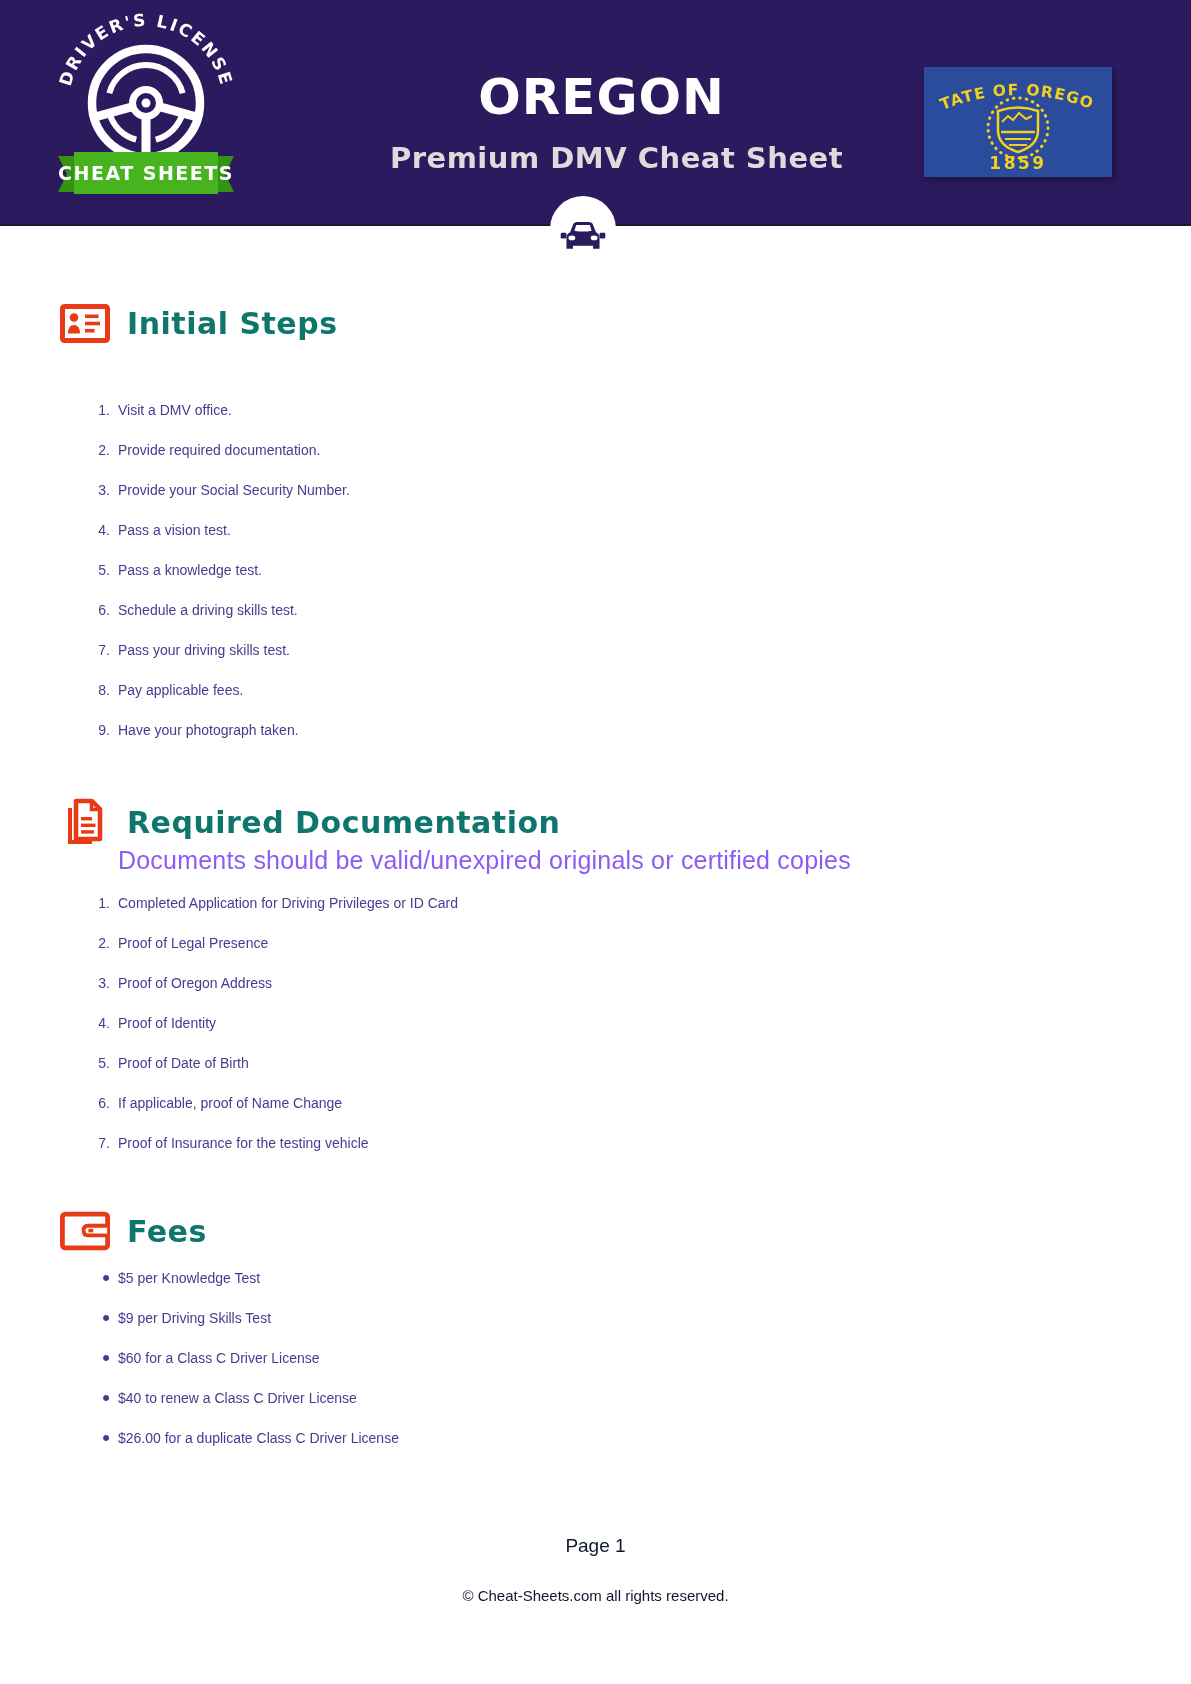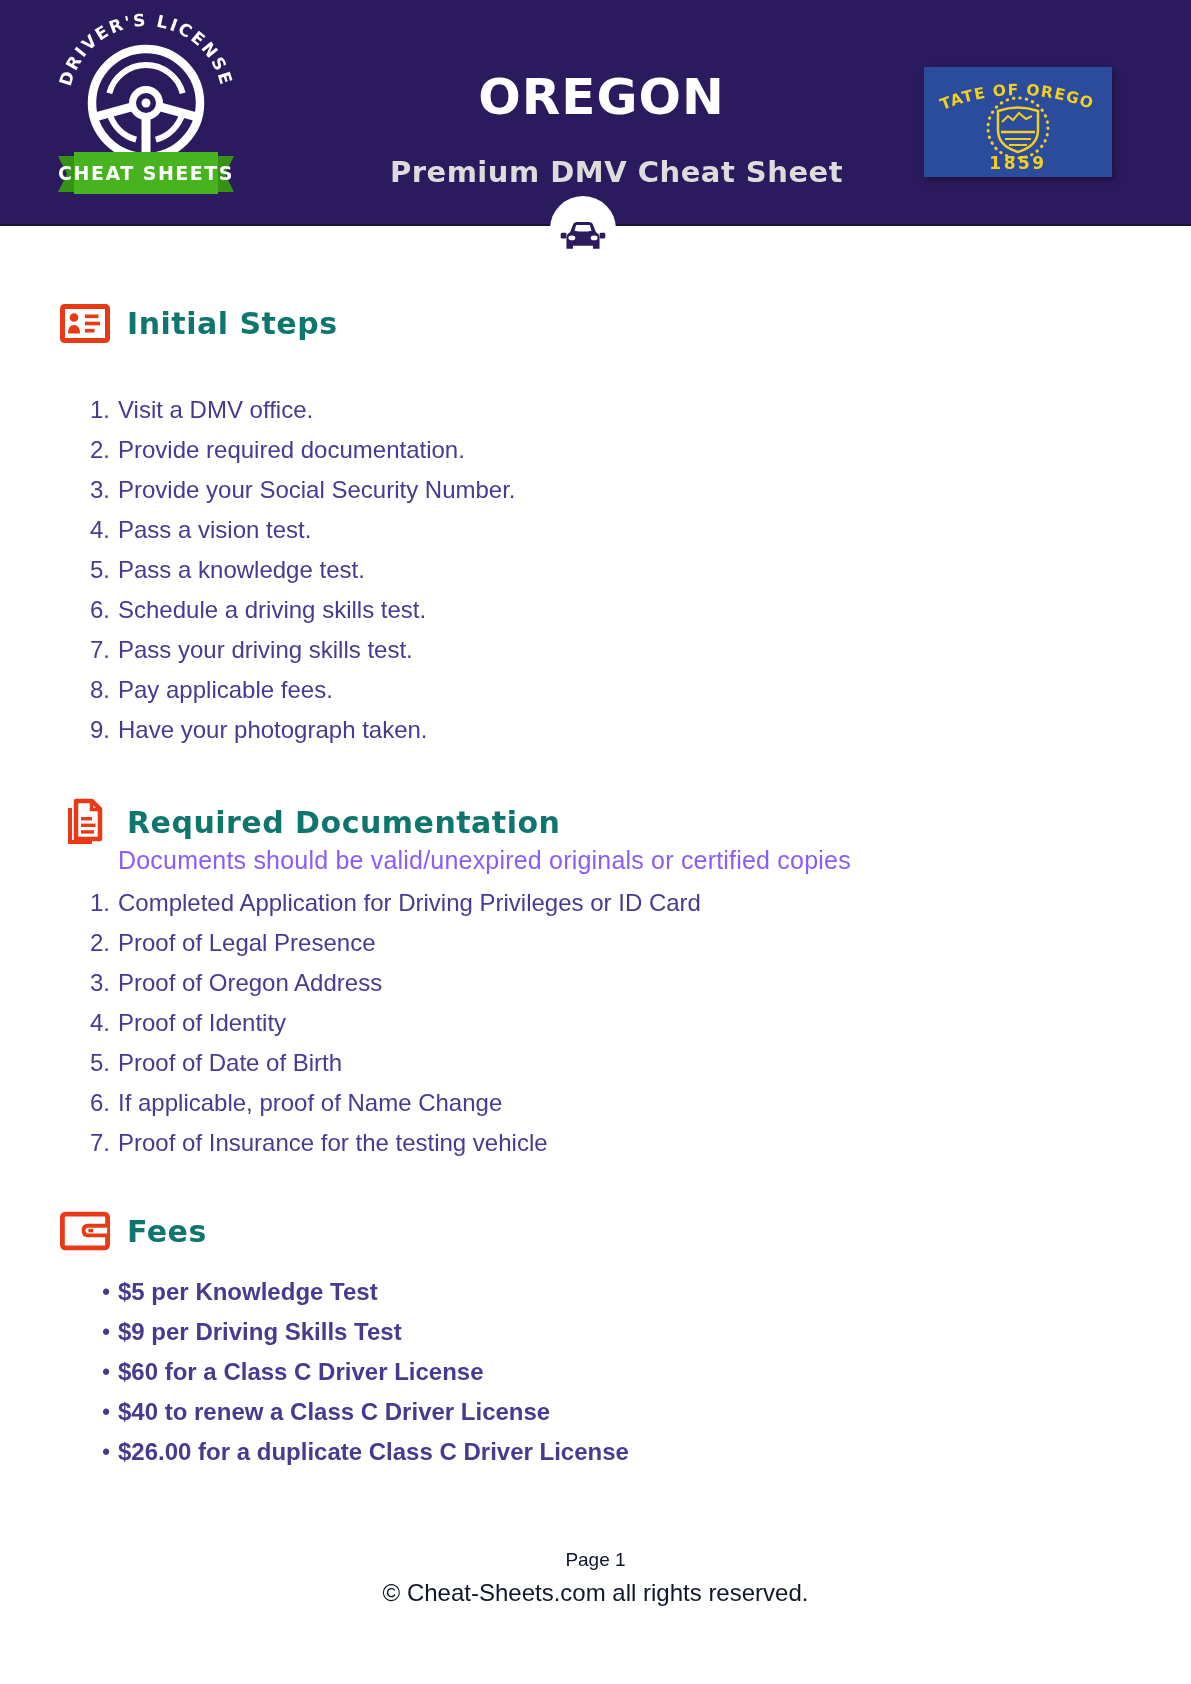--- a/index.html
+++ b/index.html
@@ -20,21 +20,21 @@
     border-bottom: 2px solid rgba(20,20,20,0.65);
   }
   .logo { position: absolute; left: 56px; top: 6px; width: 180px; height: 192px; }
   .titles { position: absolute; left: 12px; right: 0; top: 72px; text-align: center; }
   .titles h1 {
     margin: 0; font-family: "DejaVu Sans", sans-serif;
     font-size: 50px; line-height: 50px; font-weight: bold;
     letter-spacing: 1px; color: #ffffff;
   }
   .sheet-subtitle {
-    margin-top: 34px; font-family: "DejaVu Sans", sans-serif;
+    margin-top: 20px; font-family: "DejaVu Sans", sans-serif;
     font-size: 29px; line-height: 32px; font-weight: bold;
     color: #dcdcdc; letter-spacing: 0.5px; padding-left: 30px;
   }
   .flag {
     position: absolute; left: 924px; top: 67px; width: 188px; height: 110px;
     box-shadow: inset 2px 2px 0 rgba(255,255,255,0.35), inset -2px -2px 0 rgba(0,0,0,0.45), 2px 3px 6px rgba(0,0,0,0.35);
   }
   .badge {
     position: absolute; left: 550px; top: 196px; z-index: 2;
     width: 66px; height: 66px; border-radius: 50%;
@@ -56,34 +56,34 @@
     color: #0f766e; white-space: nowrap;
   }
   .section-subtitle {
     margin: 0 0 0 58px; font-size: 25px; line-height: 28px;
     color: #8b5cf6; letter-spacing: 0.2px;
   }
 
   .list { list-style: none; margin: 0; padding: 0; color: #463b90; }
   .list li {
     position: relative; padding-left: 58px; margin-bottom: 18px;
-    font-size: 24px; line-height: 22px;
+    font-size: 14px; line-height: 22px;
   }
   .list li::before { position: absolute; left: 26px; width: 24px; text-align: right; }
   ol.numbered { counter-reset: n; }
   ol.numbered li::before { counter-increment: n; content: counter(n) "."; }
   ul.bulleted li::before { content: "\2022"; font-size: 22px; }
   .list-initial { margin-top: 52px; }
   .list-docs    { margin-top: 18px; }
-  .list-fees    { margin-top: 26px; font-weight: bold; }
+  .list-fees    { margin-top: 12px; }
 
   
   .footer { margin-top: 85px; text-align: center; color: #0f172a; }
   .footer .page-num { font-size: 19px; line-height: 24px; }
-  .footer .copyright { margin-top: 9px; font-size: 24px; line-height: 24px; }
+  .footer .copyright { margin-top: 26px; font-size: 15px; line-height: 24px; }
 
   svg text { font-family: "DejaVu Sans", sans-serif; }
 </style>
 </head>
 <body>
 
 <div class="page">
 
   <header class="header">
 

